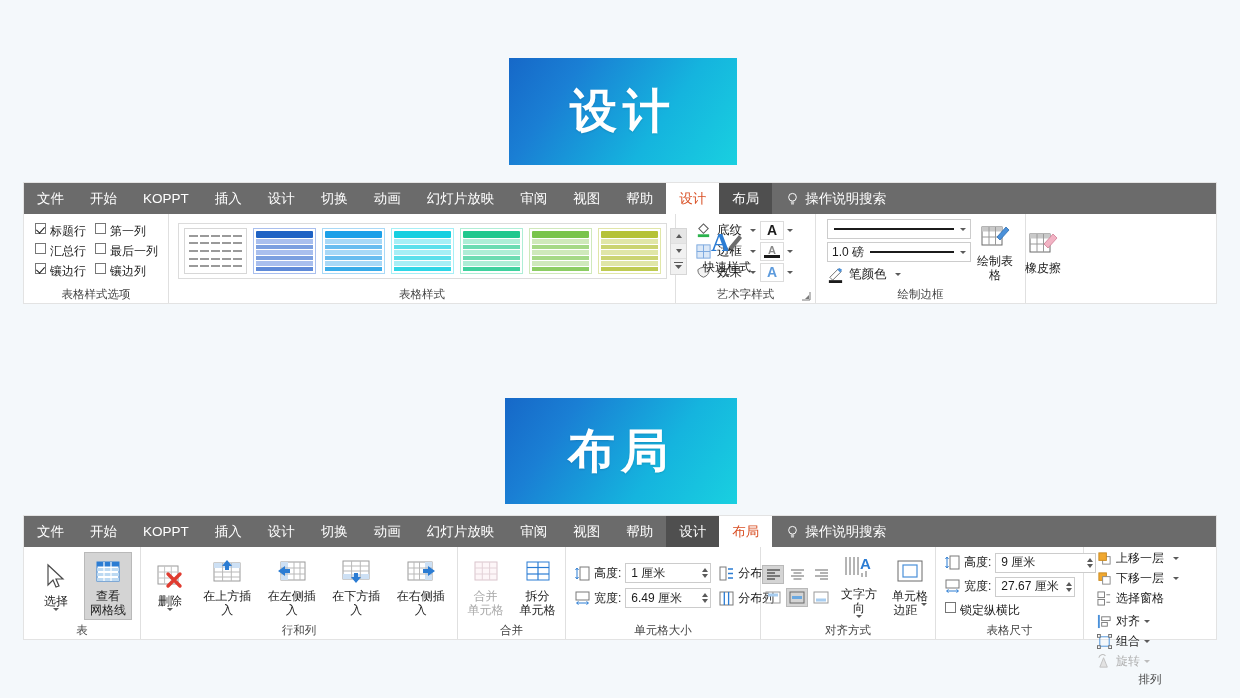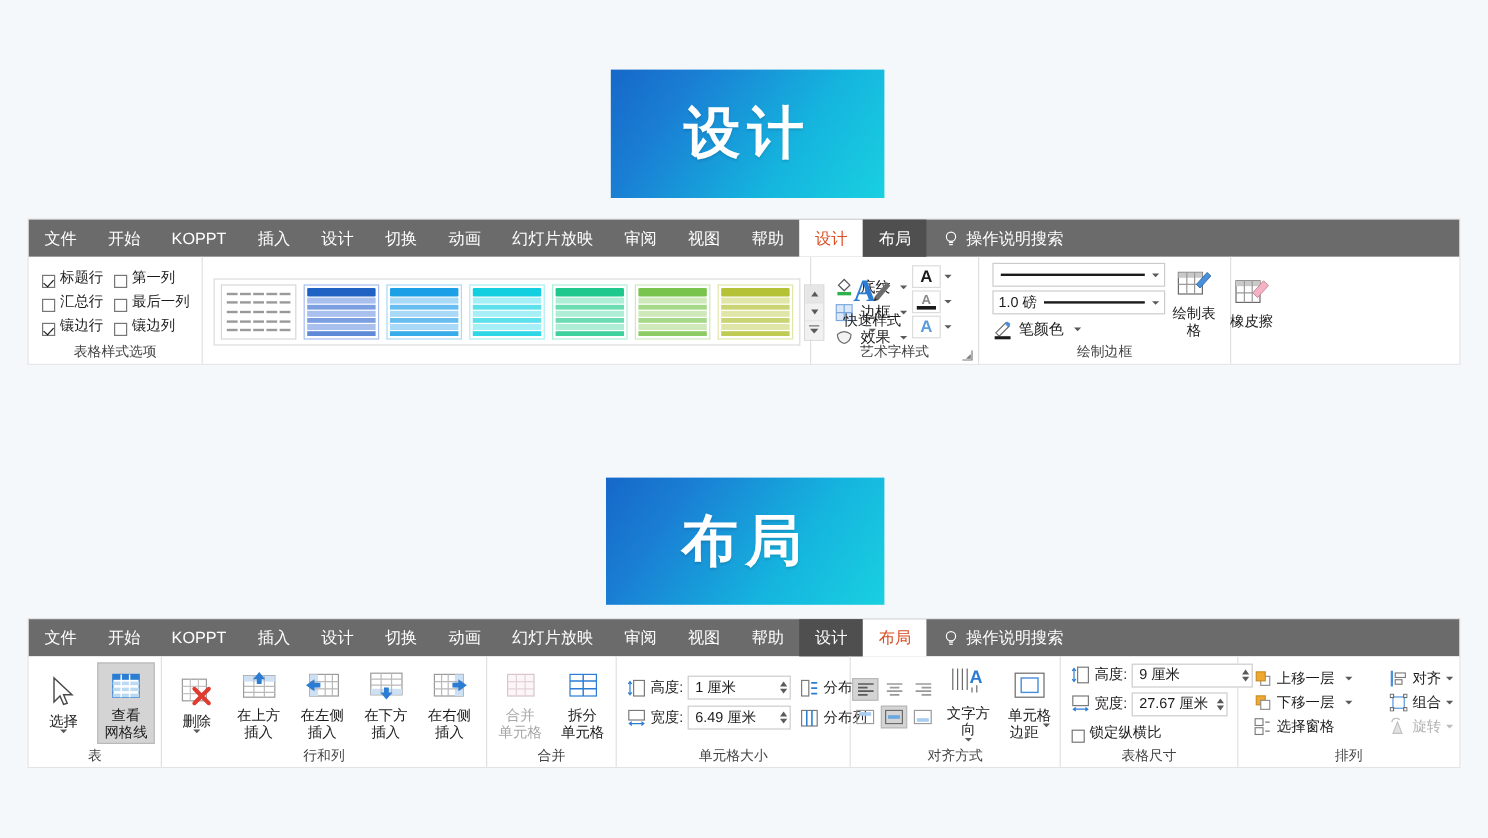--- a/index.html
+++ b/index.html
@@ -51,21 +51,21 @@
            border-right: 1px solid #e0e0e0; }
   .group:last-child { border-right: none; }
   .group-content { flex: 1; display: flex; align-items: center; padding: 3px 5px 0 5px; }
   .group-label { height: 18px; line-height: 18px; text-align: center;
                  font-size: 11.5px; color: #444; }
   .dlg-launcher { position: absolute; right: 4px; bottom: 2px; width: 10px; height: 10px; }
 
   
   .cbgrid { display: grid; grid-template-columns: auto auto; column-gap: 9px; row-gap: 3px;
             padding-left: 6px; }
-  .cb { display: flex; align-items: flex-end; gap: 4px; font-size: 12px; color: #1b1b1b; white-space: nowrap; }
+  .cb { display: flex; align-items: flex-start; gap: 4px; font-size: 12px; color: #1b1b1b; white-space: nowrap; }
   .box { width: 11px; height: 11px; border: 1px solid #767676; background: #fff;
          position: relative; flex: 0 0 auto; }
   .box.on::after { content: ""; position: absolute; left: 2px; top: 1px; width: 4px; height: 7px;
                    border: solid #1b1b1b; border-width: 0 1.4px 1.4px 0; transform: rotate(42deg); }
 
   
   .gallery-wrap { display: flex; align-items: center; gap: 0; padding-left: 4px; }
   .gallery { display: flex; gap: 6px; border: 1px solid #dcdcdc; background:#fff; padding: 4px 5px; }
   .tstyle { width: 63px; height: 46px; border: 1px solid #cfcfcf; background: #fff;
             display: flex; flex-direction: column; padding: 2px; gap: 1px; }
@@ -133,21 +133,21 @@
   .albtn.sel { background: #d4d4d4; border: 1px solid #b9b9b9; }
 
   
   .arrcol { display: flex; flex-direction: column; gap: 3px; padding-left: 5px; }
   .arrbtn { display: flex; align-items: center; gap: 4px; font-size: 12px; color: #1b1b1b; white-space: nowrap; }
   .arrbtn.disabled { color: #b0b0b0; }
   .arrbtn .ico { width: 15px; height: 15px; flex: 0 0 auto; }
   .arrow-dn { width: 0; height: 0; border-left: 3px solid transparent;
               border-right: 3px solid transparent; border-top: 3.5px solid #5a5a5a; display: inline-block; }
   .arrow-dn.dim { border-top-color: #bdbdbd; }
-  .twocol { display: flex; gap: 26px; }
+  .twocol { display: flex; gap: 6px; flex-direction: column; }
 </style>
 </head>
 <body>
 
 <div class="page">
 
   <div class="banner" id="banner-design">
     <span>设计</span>
   </div>
 
@@ -391,20 +391,21 @@
             </div>
             <div class="menubtn">
               <svg class="ico" viewBox="0 0 18 18">
                 <path d="M3 6 Q9 1 15 6 Q15 12 9 14 Q3 12 3 6 Z" fill="#f3f3f3" stroke="#6a6a6a" stroke-width="1"></path>
               </svg>
               <span>效果</span>
               <span class="arrow-dn arw"></span>
             </div>
           </div>
         </div>
+        <div class="group-label">表格样式</div>
       </div>
 
       <div class="group" style="width:140px">
         <div class="group-content" style="justify-content:center">
           <div class="bigbtn">
             <div class="ico">
               <svg width="36" height="32" viewBox="0 0 36 32">
                 <text x="2" y="24" font-family="Liberation Serif, serif" font-size="26" font-weight="bold" fill="#2b7cd3">A</text>
                 <path d="M20 20 L30 8 L33 11 L23 23 Z" fill="#6c6c6c"></path>
                 <path d="M20 20 L23 23 L19 24 Z" fill="#3a3a3a"></path>

